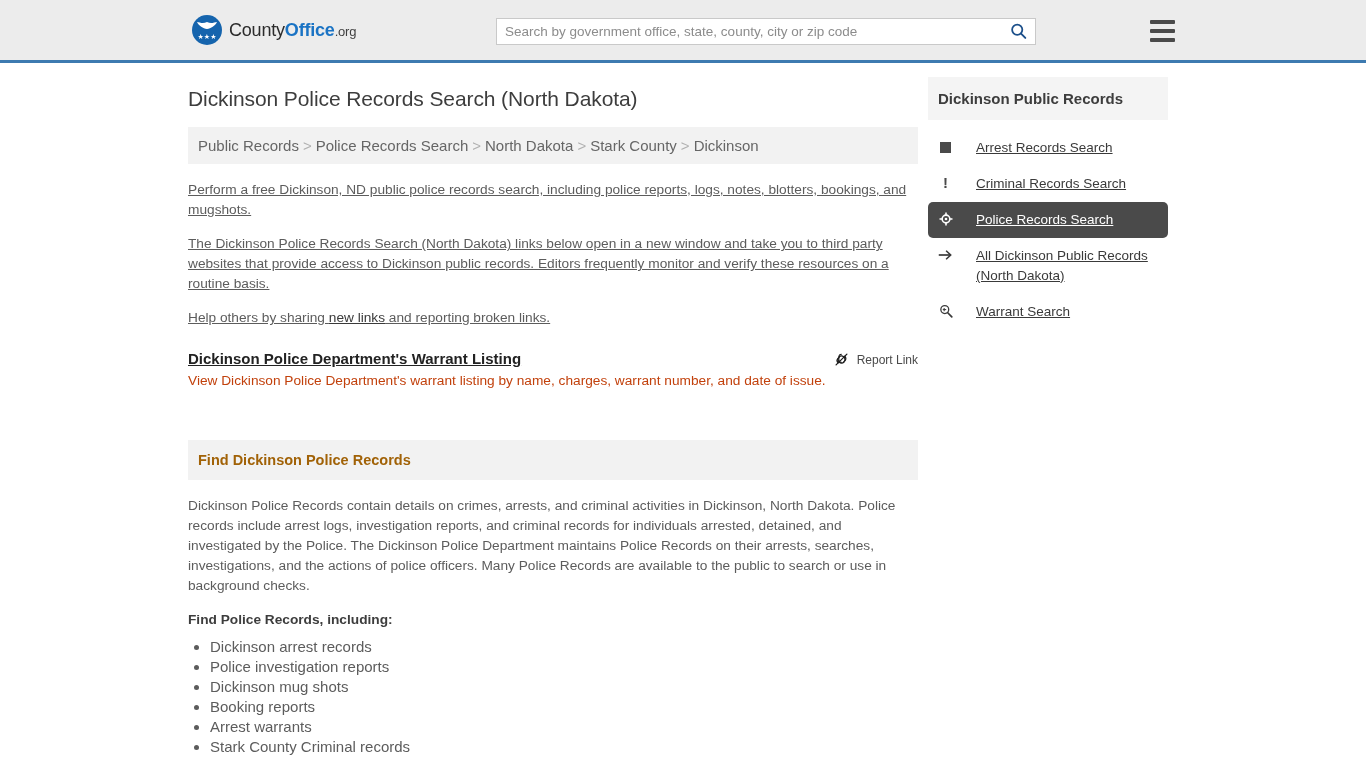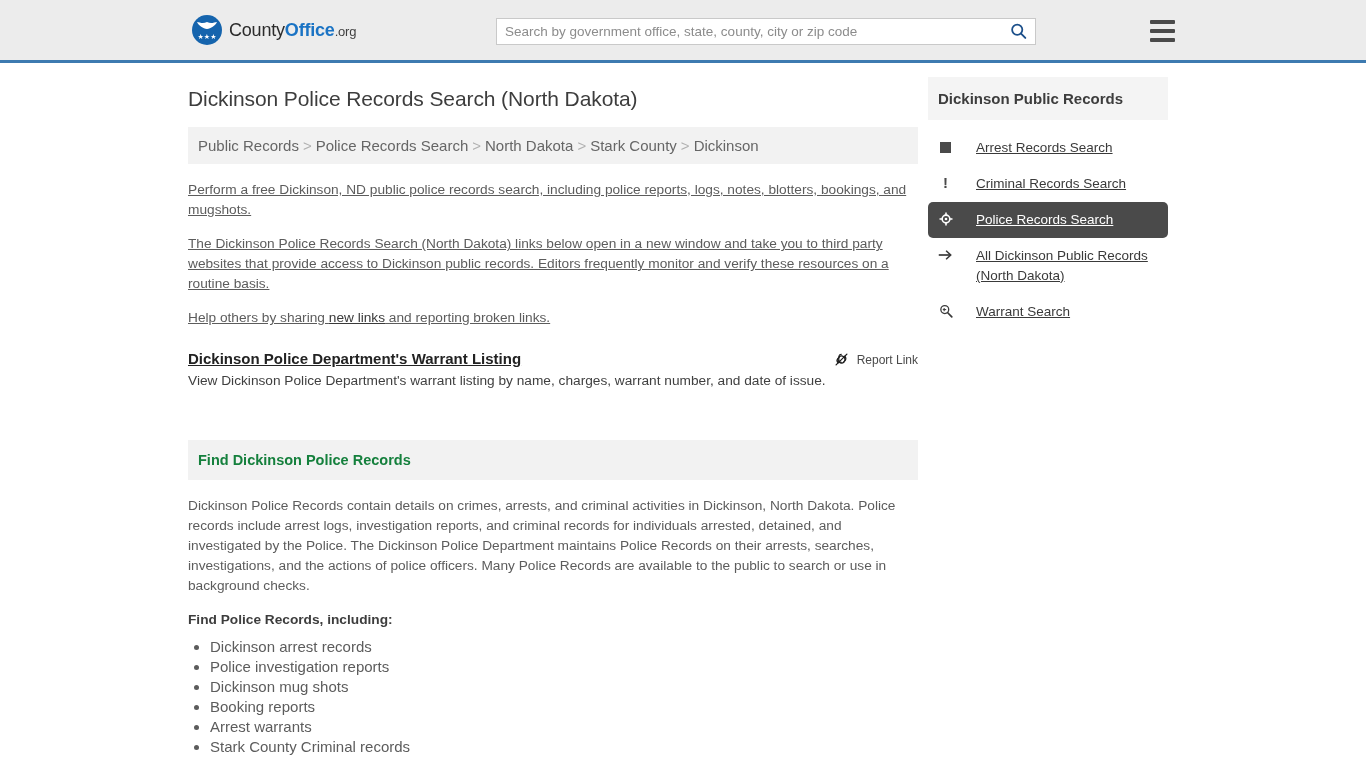--- a/index.html
+++ b/index.html
@@ -169,32 +169,32 @@
   }
   .result-url {
     font-size: 12.5px;
     color: #2a6b35;
     margin-top: 7px;
     word-break: break-all;
   }
   .result-desc {
     font-size: 13.7px;
     line-height: 22px;
-    color: #404040;
+    color: #c2410c;
     margin-top: 3px;
   }
 
   
   .section { margin-top: 48px; }
   .section-head {
     background: #f2f2f2;
     padding: 12px 10px;
     font-size: 14.5px;
     font-weight: bold;
-    color: #15803d;
+    color: #a16207;
   }
   .section-body { padding-top: 16px; }
   .section-body p {
     font-size: 13.7px;
     line-height: 20px;
     color: #5c5c5c;
     margin: 0 0 16px 0;
   }
   .sub-head {
     font-size: 13.7px;

